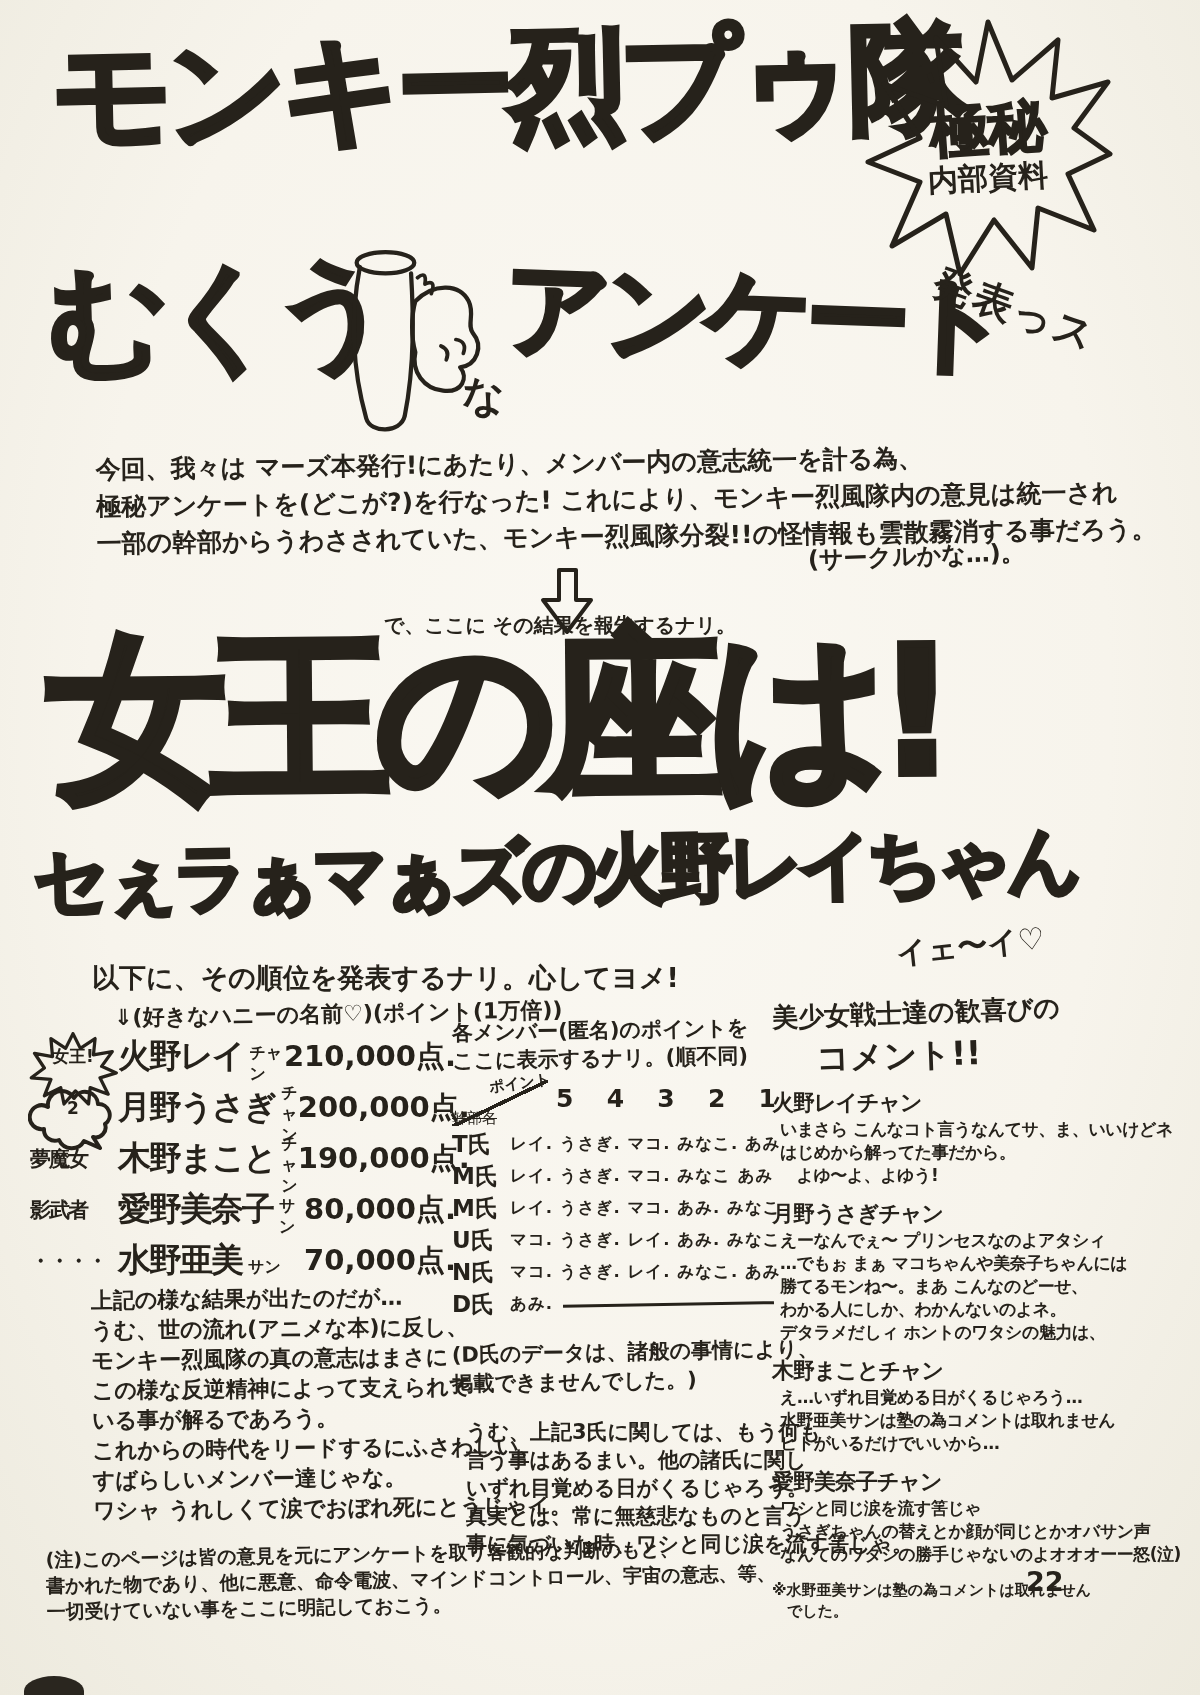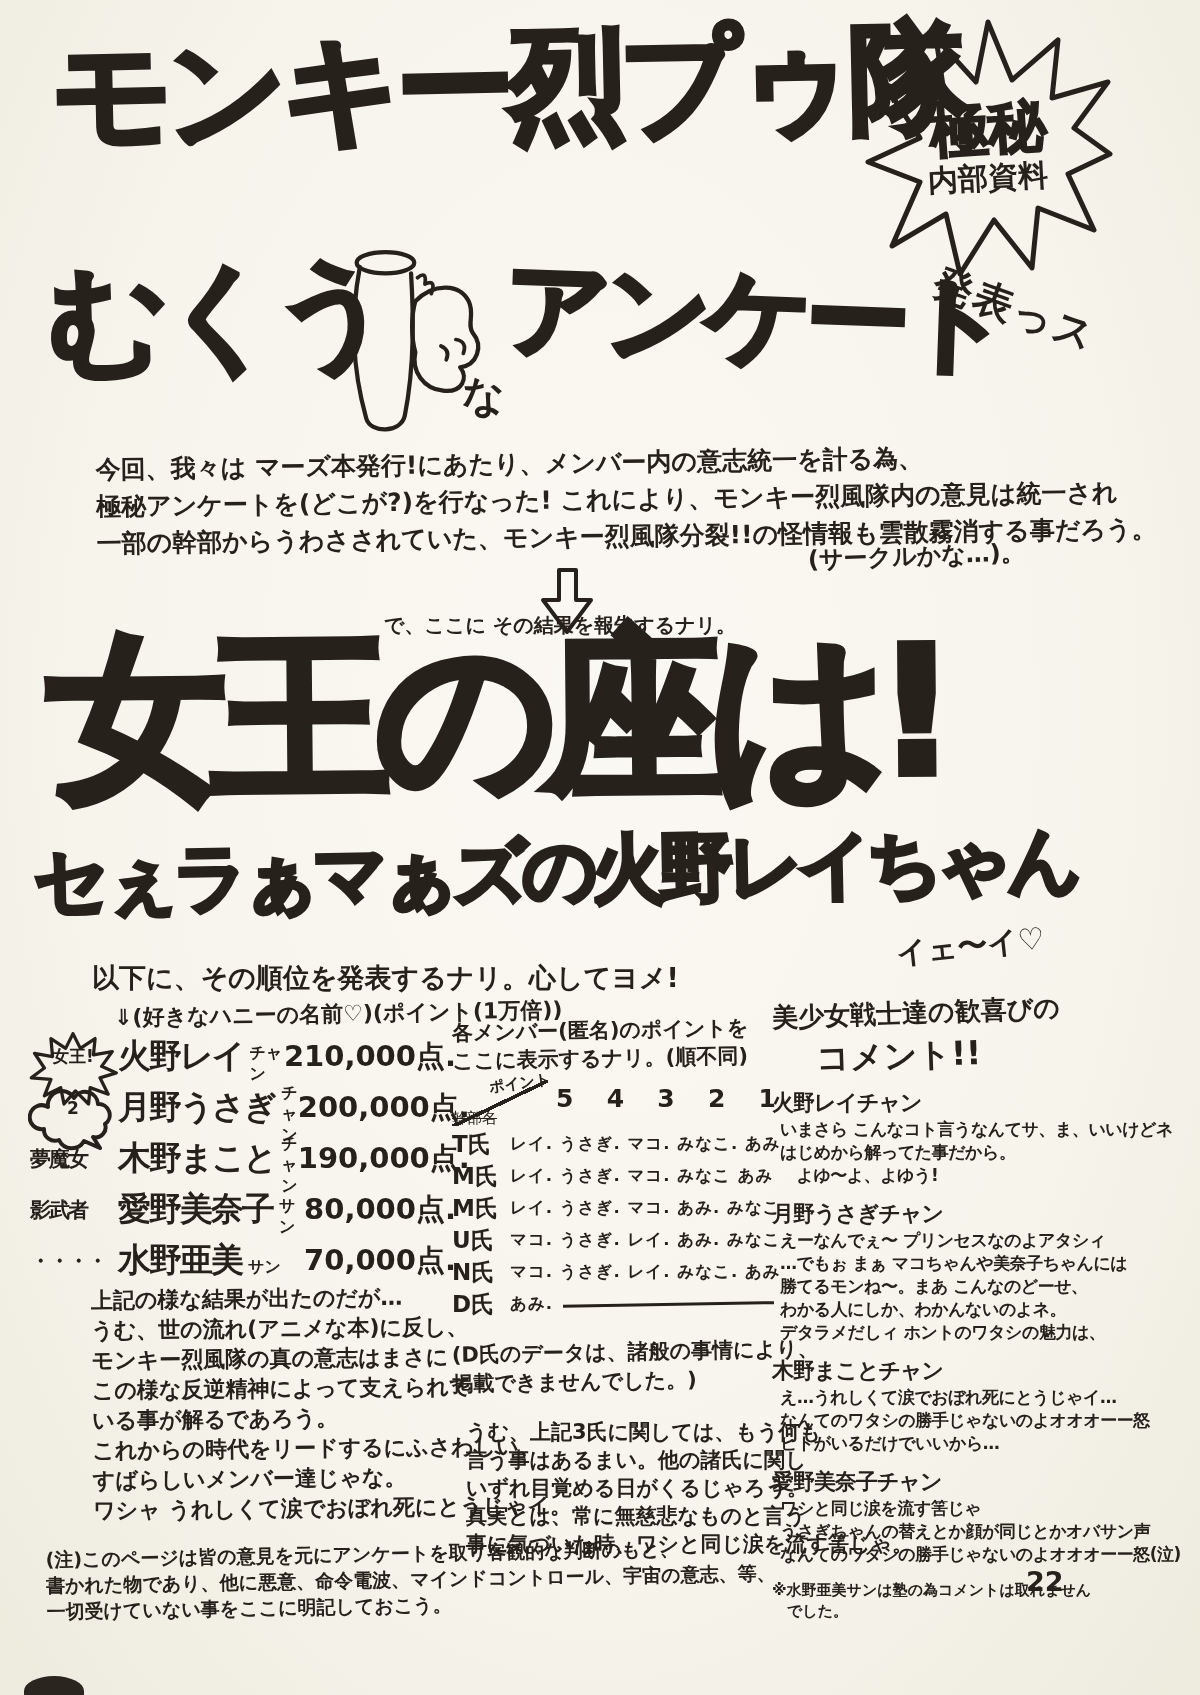--- a/index.html
+++ b/index.html
@@ -264,22 +264,22 @@
       <div class="cmt-name">月野うさぎチャン</div>
       <div class="cmt-line">えーなんでぇ〜 プリンセスなのよアタシィ</div>
       <div class="cmt-line">…でもぉ まぁ マコちゃんや美奈子ちゃんには</div>
       <div class="cmt-line">勝てるモンね〜。まあ こんなのどーせ、</div>
       <div class="cmt-line">わかる人にしか、わかんないのよネ。</div>
       <div class="cmt-line">デタラメだしィ ホントのワタシの魅力は、</div>
     </div>
 
     <div>
       <div class="cmt-name">木野まことチャン</div>
-      <div class="cmt-line">え…うれしくて涙でおぼれ死にとうじゃイ…</div>
-      <div class="cmt-line">なんてのワタシの勝手じゃないのよオオオーー怒</div>
+      <div class="cmt-line">え…いずれ目覚める日がくるじゃろう…</div>
+      <div class="cmt-line">水野亜美サンは塾の為コメントは取れません</div>
       <div class="cmt-line">ヒトがいるだけでいいから…</div>
     </div>
 
     <div>
       <div class="cmt-name">愛野美奈子チャン</div>
       <div class="cmt-line">ワシと同じ涙を流す筈じゃ</div>
       <div class="cmt-line">うさぎちゃんの替えとか顔が同じとかオバサン声</div>
       <div class="cmt-line">なんてのワタシの勝手じゃないのよオオオーー怒(泣)</div>
     </div>
 

